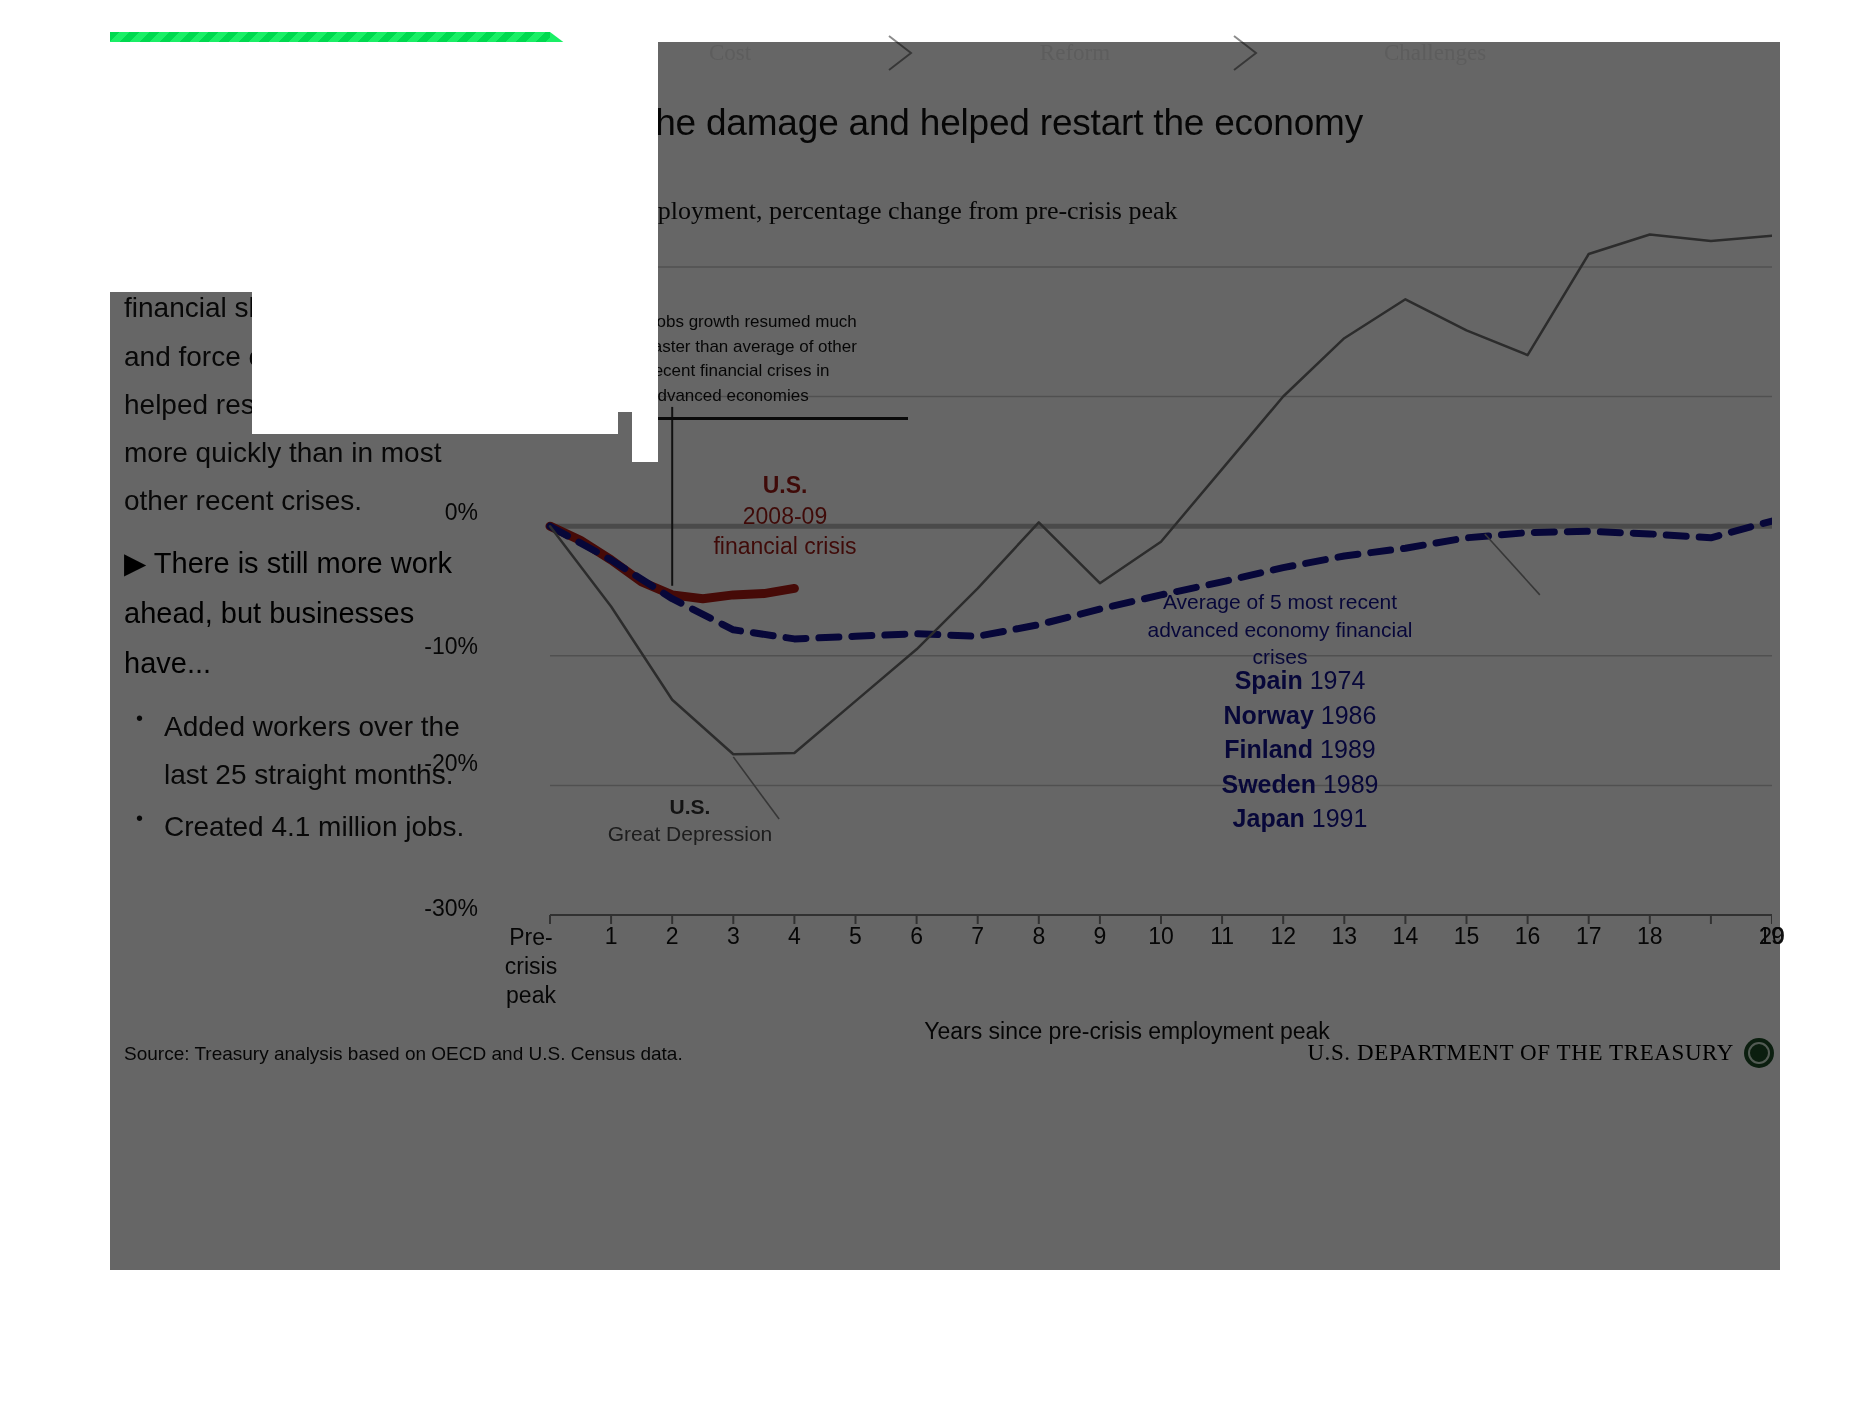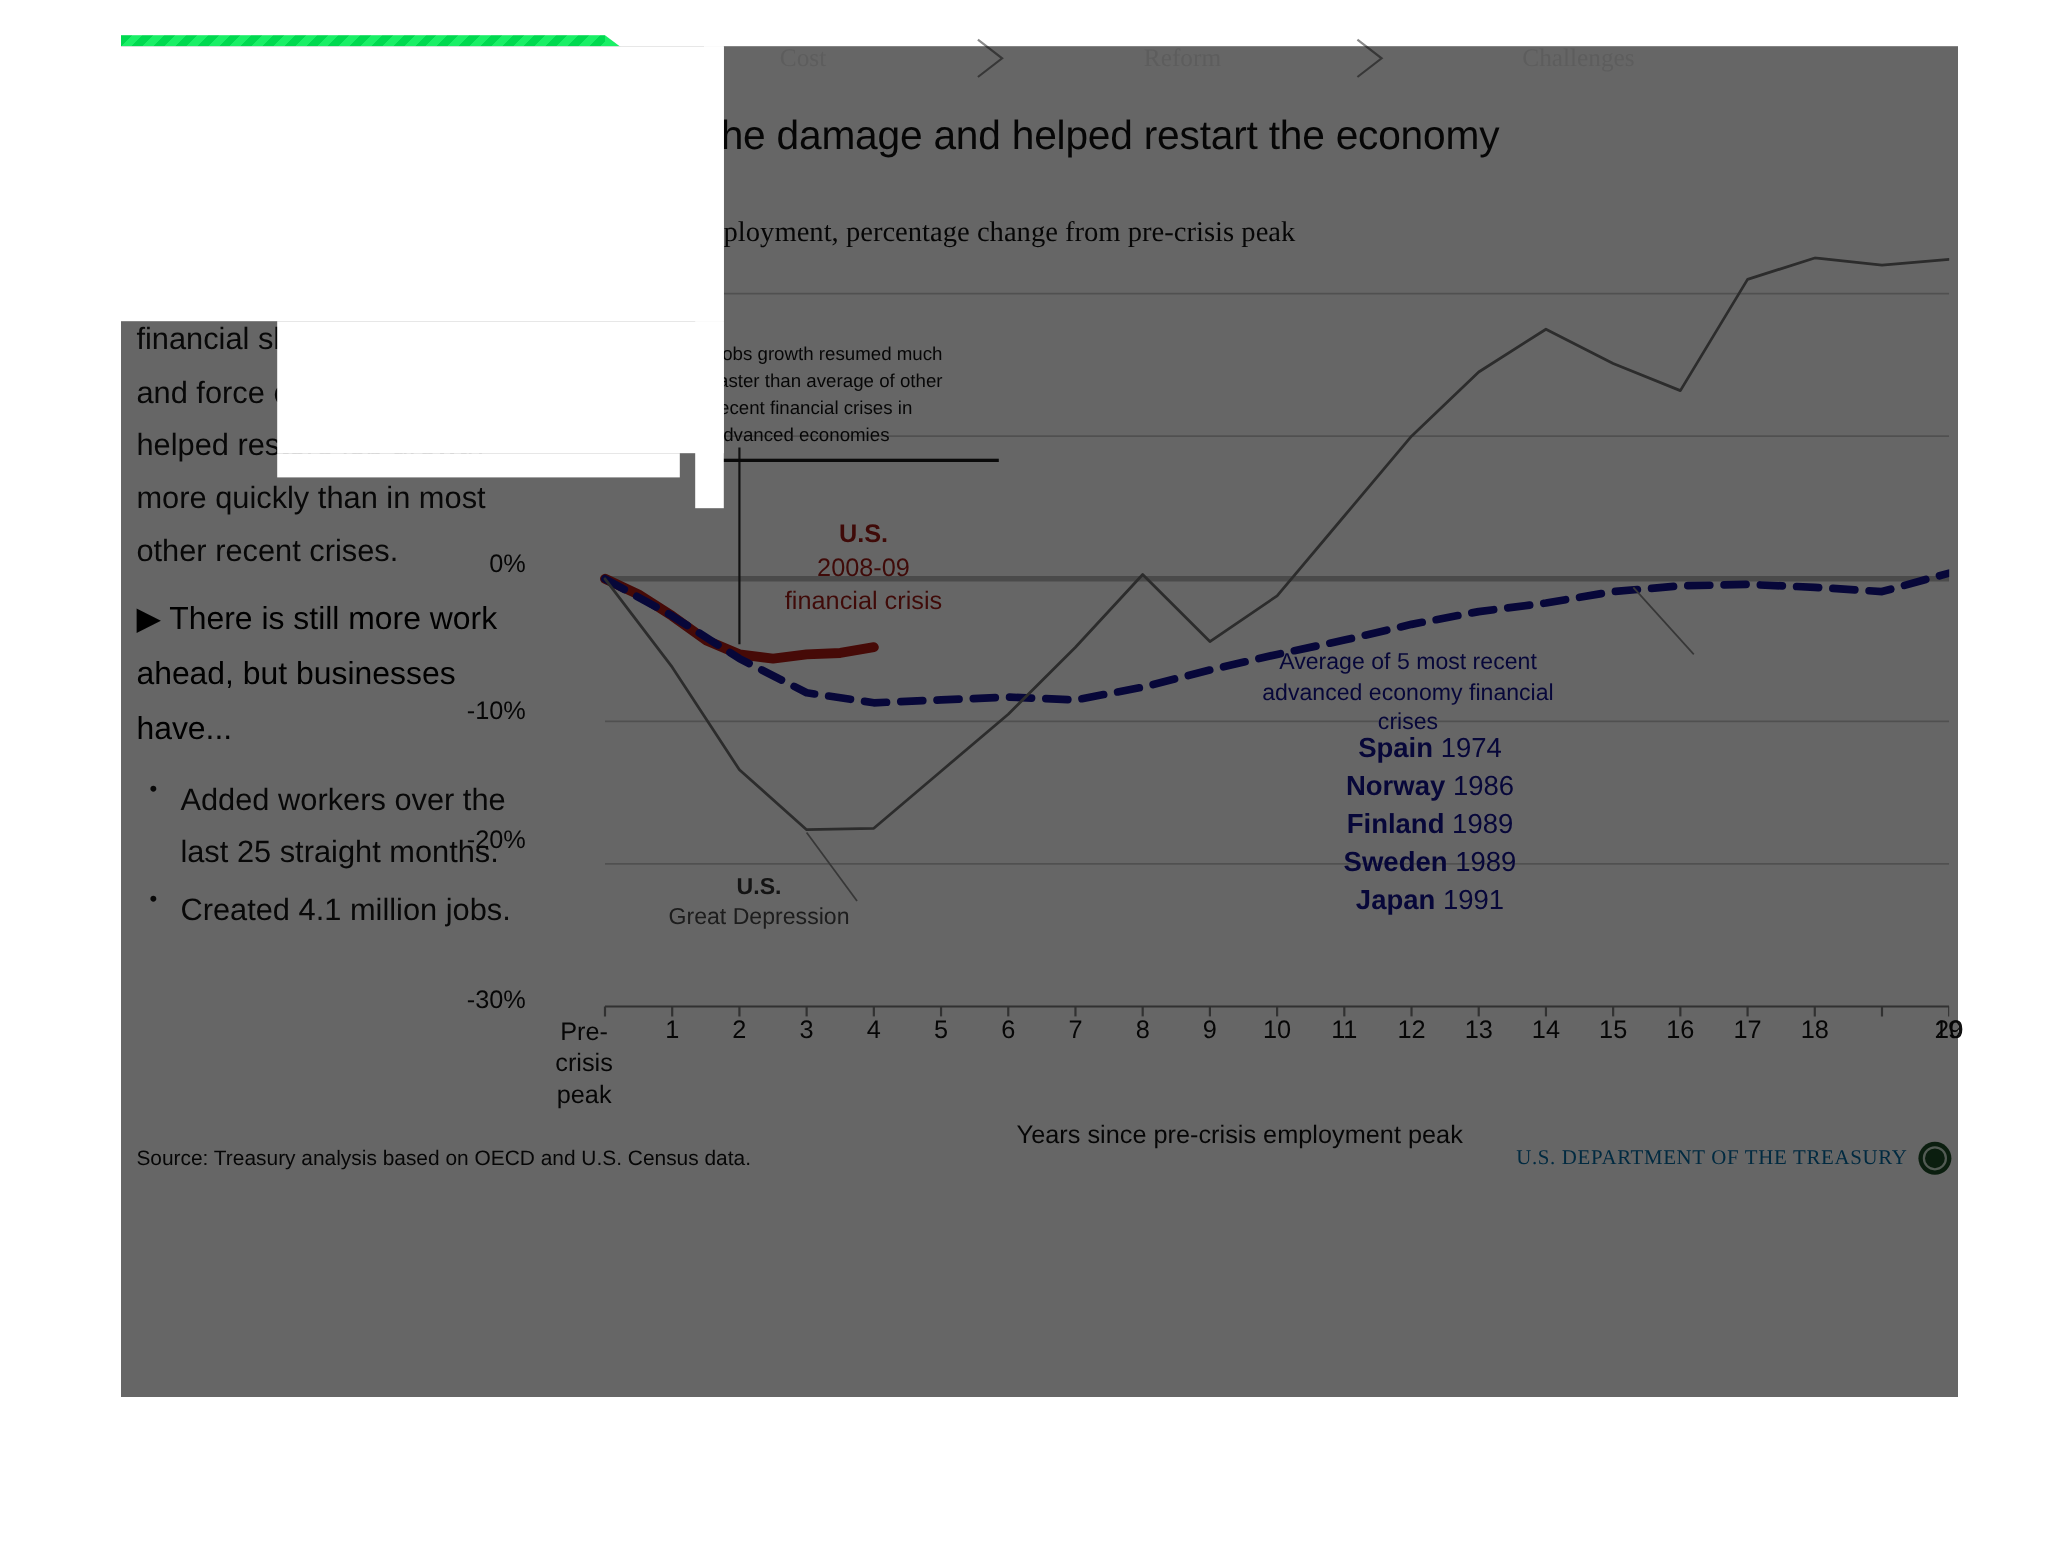--- a/index.html
+++ b/index.html
@@ -69,21 +69,21 @@
   .lbl-us b { font-weight:bold; }
   .lbl-avg { position:absolute; left:1020px; top:570px; width:300px; text-align:center; color:#12128f; font-size:21px; line-height:1.32; font-weight:300;}
   .lbl-countries { position:absolute; left:1060px; top:645px; width:260px; text-align:center; color:#12128f; font-size:25px; line-height:1.38; font-weight:300;}
   .lbl-countries b { font-weight:bold;text-align:center; }
   .lbl-gd { position:absolute; left:480px; top:775px; width:200px; text-align:center; color:#4a4a4a; font-size:21px; line-height:1.3; font-weight:300;}
   .lbl-gd b { font-weight:bold; color:#333; }
 
   
   .source { position:absolute; left:14px; top:1025px; font-size:19px; color:#111; font-weight:300;}
   .seal-row { position:absolute; right:6px; top:1020px; display:flex; align-items:center; gap:10px; }
-  .seal-text { font-family:"Liberation Serif", serif; font-size:19px; color:#0369a1; letter-spacing:0.6px; }
+  .seal-text { font-family:"Liberation Serif", serif; font-size:23px; color:#000000; letter-spacing:0.6px; }
   .seal { width:30px; height:30px; border-radius:50%; background:#1d4d26; position:relative; }
   .seal::after { content:""; position:absolute; inset:4px; border:2px solid #cfe3d3; border-radius:50%; }
 
   
   #dim { position:absolute; left:110px; top:42px; width:1670px; height:1228px;
          background:rgba(0,0,0,0.60); pointer-events:none; }
   .hole { position:absolute; background:#ffffff; }
   #overlay-layer { position:absolute; inset:0; pointer-events:none; }
 </style>
 </head>

